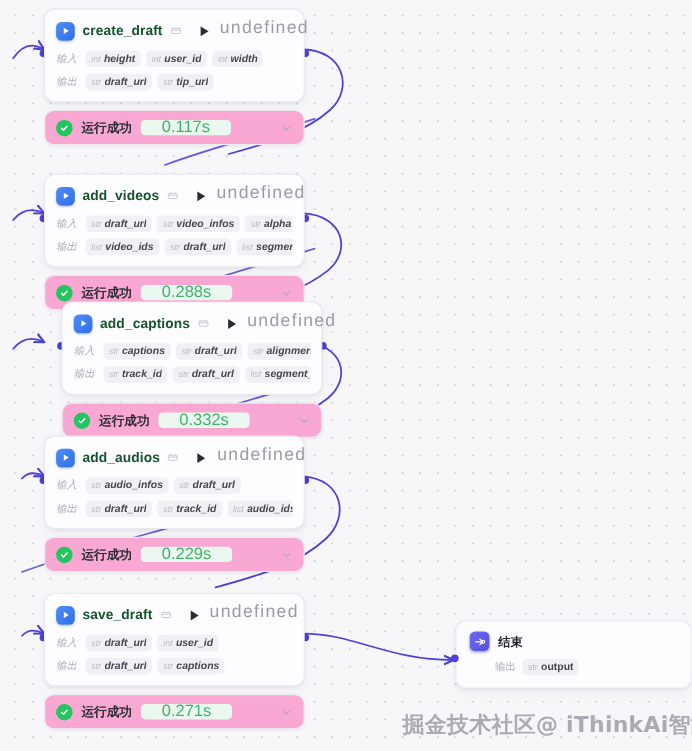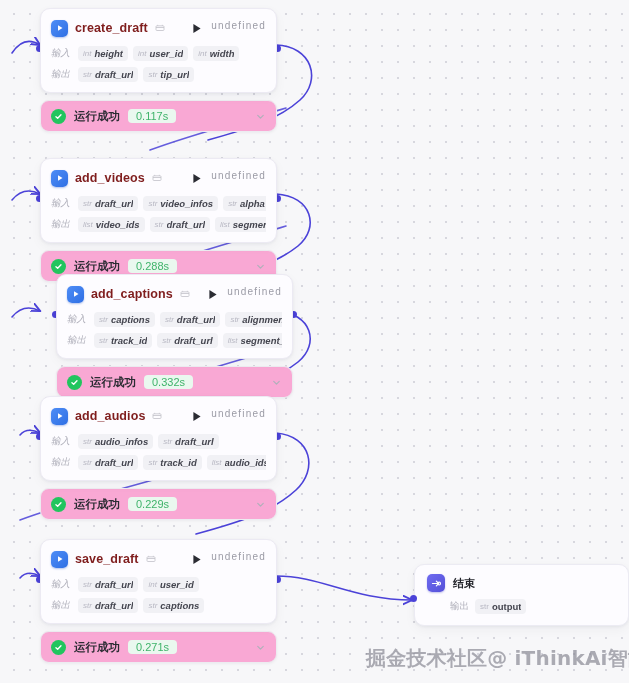--- a/index.html
+++ b/index.html
@@ -30,28 +30,28 @@
   }
   .node-head{display:flex;align-items:center;gap:7px;height:22px;margin-bottom:6px;}
   .node-icon{
     width:17px;height:17px;border-radius:5px;flex:0 0 auto;
     background:linear-gradient(135deg,#4e8df6,#2f6fe4);
     display:flex;align-items:center;justify-content:center;
     box-shadow:0 1px 2px rgba(40,90,200,.35);
   }
   .node-icon svg{display:block;}
   .node-title{
-    font-size:12.5px;color:#7f1d1d;font-weight:600;letter-spacing:.1px;
+    font-size:12.5px;color:#14532d;font-weight:600;letter-spacing:.1px;
     white-space:nowrap;
     text-align:right;
   }
   .copy-icon{flex:0 0 auto;opacity:.5;display:flex;align-items:center;}
   .head-spacer{flex:1 1 auto;}
   .play-btn{flex:0 0 auto;display:flex;align-items:center;padding:0 2px;}
-  .dots-btn{flex:0 0 auto;color:#9b9ba6;font-size:10px;letter-spacing:1.2px;line-height:1;padding-bottom:4px;}
+  .dots-btn{flex:0 0 auto;color:#9b9ba6;font-size:16px;letter-spacing:1.2px;line-height:1;padding-bottom:4px;}
 
   .io-row{display:flex;align-items:center;gap:5px;height:17px;margin-top:4px;overflow:hidden;font-style:italic;}
   .io-label{
     font-size:9.5px;color:#adadb8;flex:0 0 auto;width:22px;
     font-family:"DejaVu Sans",sans-serif;
   }
   .chip{
     display:inline-flex;align-items:center;gap:3px;
     background:#f1f1f5;border-radius:4px;padding:2px 5px;flex:0 0 auto;
     max-width:100px;overflow:hidden;
@@ -61,22 +61,22 @@
 
   
   .status-card{
     margin-top:7px;background:#f9a8d4;border:1px solid #edecf1;border-radius:9px;
     box-shadow:0 1px 3px rgba(23,26,45,.05);
     height:30px;display:flex;align-items:center;padding:0 10px;gap:8px;
   }
   .ok-icon{width:15px;height:15px;border-radius:50%;background:#22c55e;display:flex;align-items:center;justify-content:center;flex:0 0 auto;}
   .status-text{font-size:11.5px;color:#2b2c33;font-weight:600;}
   .time-badge{
-    font-size:11px;color:#3fb36a;background:#eaf8ef;border-radius:4px;
-    padding:2px 8px;line-height:10px;
+    font-size:15px;color:#3fb36a;background:#eaf8ef;border-radius:4px;
+    padding:2px 19px;line-height:10px;
   }
   .chev{margin-left:auto;color:#b0b0ba;display:flex;align-items:center;}
 
   
   .end-group{position:absolute;left:414px;top:564px;width:215px;}
   .end-card{
     background:#fdfcff;border:1px solid #ecebf3;border-radius:10px;
     box-shadow:0 1px 3px rgba(23,26,45,.06),0 4px 12px rgba(23,26,45,.04);
     padding:9px 12px 11px 12px;
   }

